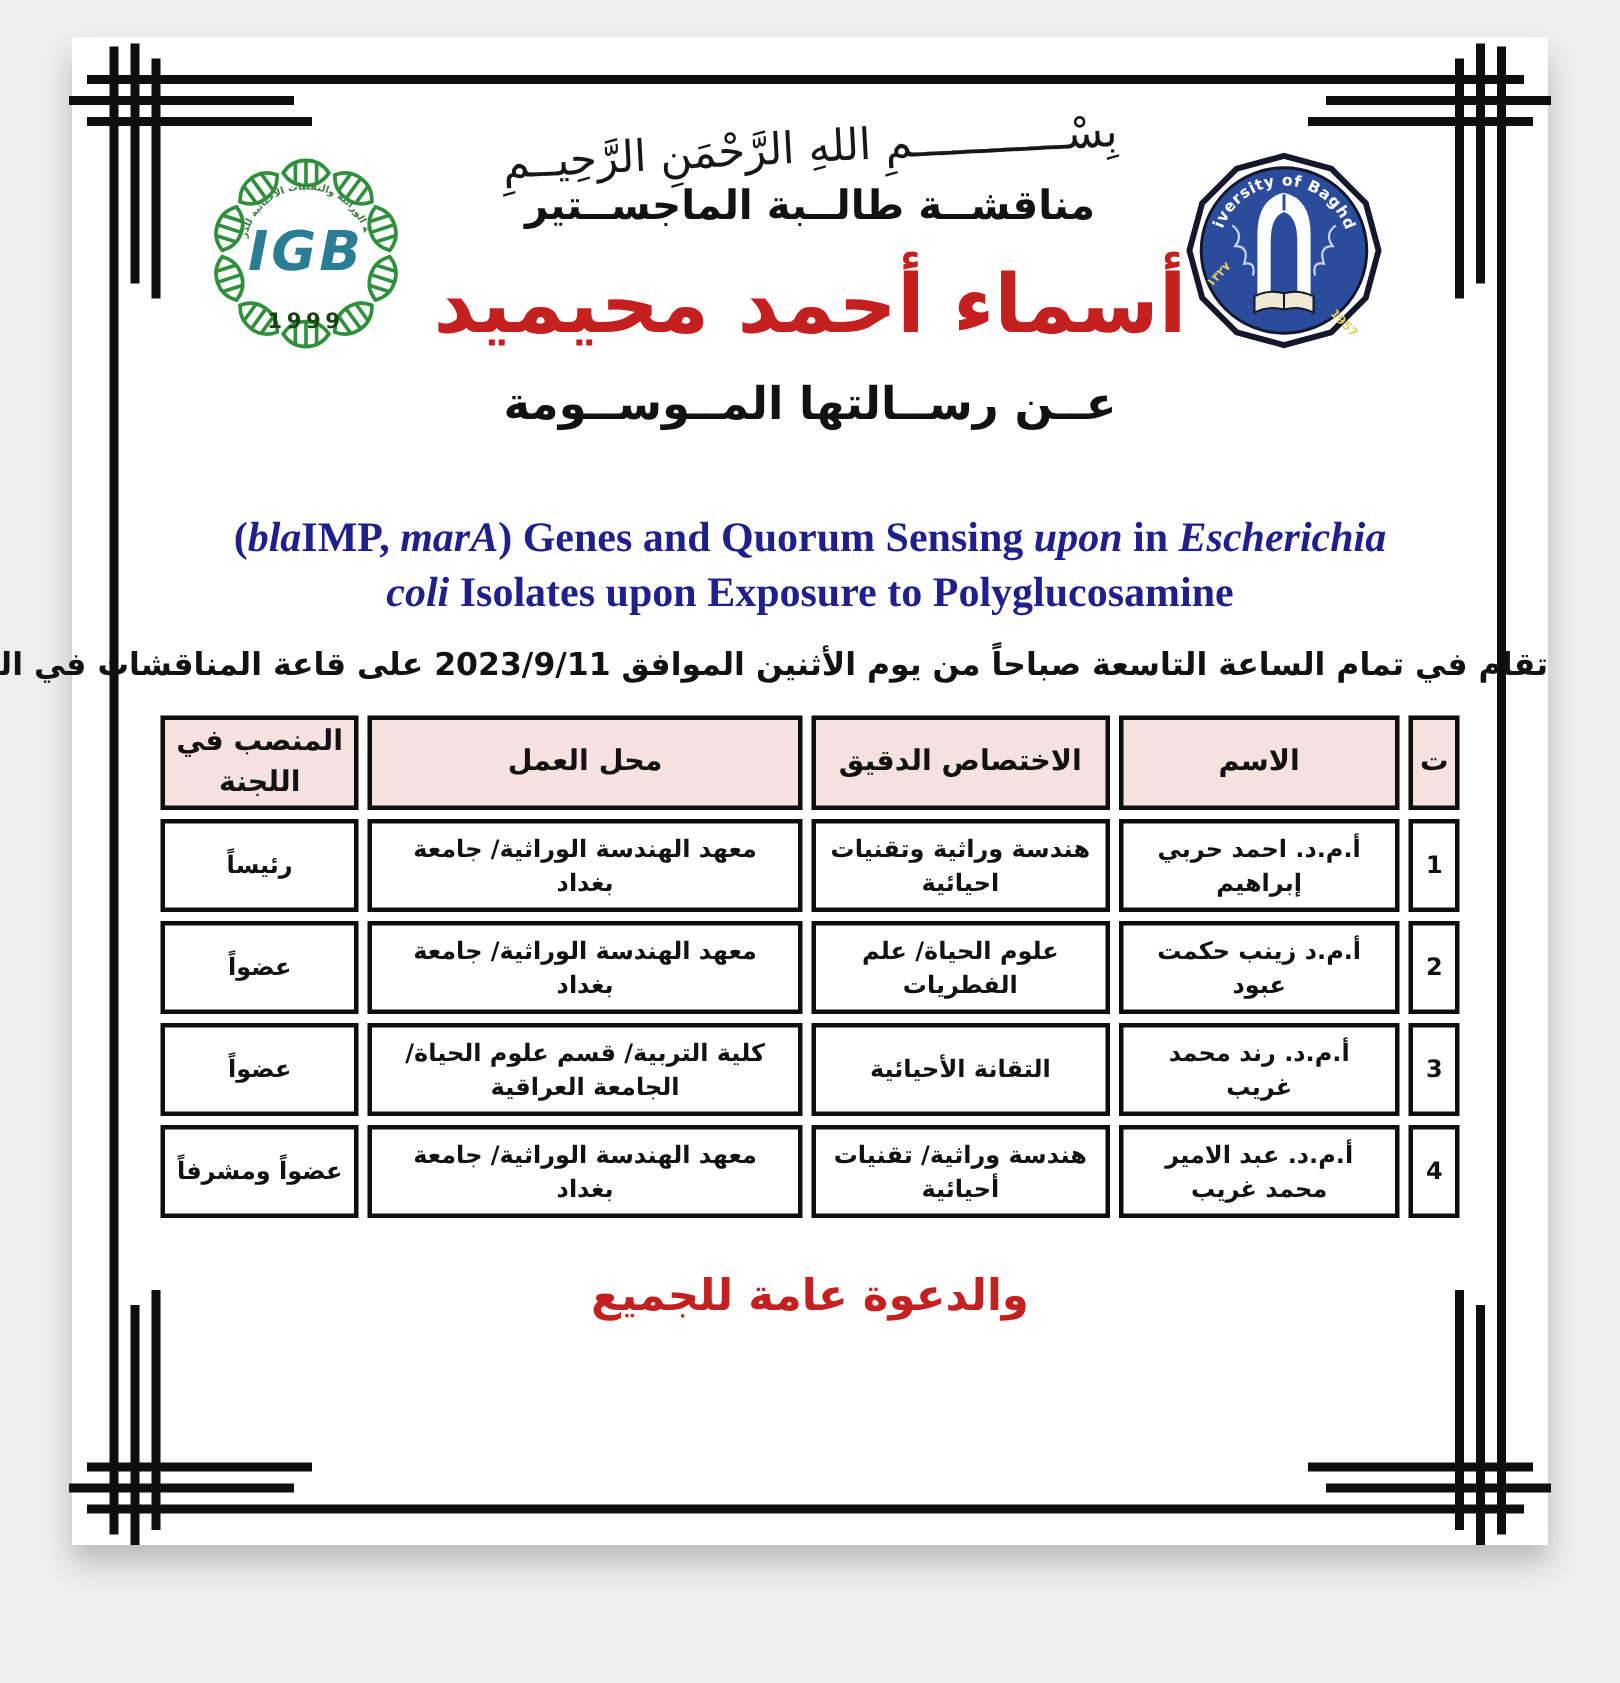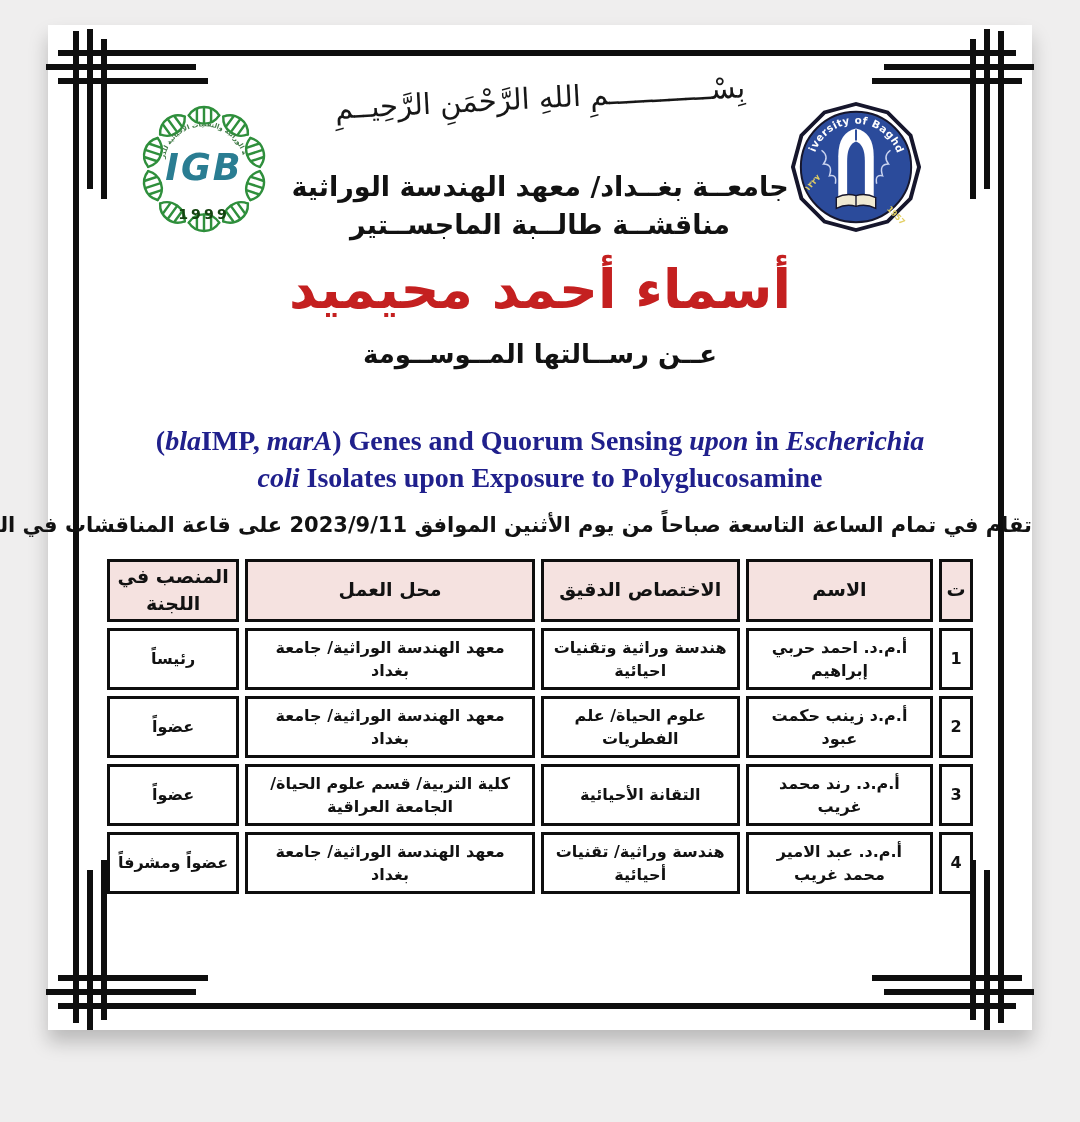--- a/index.html
+++ b/index.html
@@ -25,21 +25,21 @@
   .hbar,.vbar{position:absolute;background:var(--frame-black,#0e0e0e);}
   .hbar{height:6px;}
   .vbar{width:6px;}
   
   .content{position:relative;width:100%;height:100%;text-align:center;color:#121212;}
   .ar{direction:rtl;font-weight:bold;}
   .bismillah{margin:56px auto 0;font-size:29px;font-weight:normal;transform:rotate(-3deg);color:#171717;direction:rtl;}
   .org{margin-top:56px;font-size:27px;}
   .event{margin-top:7px;font-size:27px;}
   .student{margin-top:18px;font-size:54px;color:var(--accent-red,#c42020);}
-  .intro{margin-top:18px;font-size:26px;}
+  .intro{margin-top:18px;font-size:30px;}
   .title{
     margin:16px auto 0;max-width:935px;
     font-family:"Liberation Serif","DejaVu Serif",serif;
     font-weight:bold;font-size:28px;line-height:1.33;
     color:var(--title-navy,#20208c);
   }
   .schedule{margin-top:16px;font-size:21px;white-space:nowrap;}
   .heading{
     margin-top:22px;font-size:23px;
     text-decoration:underline;text-decoration-thickness:2.5px;text-underline-offset:7px;
@@ -150,21 +150,20 @@
     <line class="uob-split" x1="67" y1="29" x2="67" y2="40"></line>
     <path class="uob-arch" d="M 58,104 L 58,61 Q 58,44 67,41 Q 76,44 76,61 L 76,104 Z"></path>
     <path class="uob-book" d="M 47,98 Q 57,93 67,96 Q 77,93 87,98 L 87,109 Q 77,104 67,107 Q 57,104 47,109 Z"></path>
     <line x1="67" y1="96" x2="67" y2="107" stroke="#16162c" stroke-width="1.4"></line>
     <text class="uob-year" transform="translate(18,92) rotate(-46)">١٣٢٧</text>
     <text class="uob-year" transform="translate(98,110) rotate(46)">1957</text>
   </svg>
 
   <div class="content">
     <div class="bismillah">بِسْــــــــــــمِ اللهِ الرَّحْمَنِ الرَّحِيــمِ</div>
-    <div class="org ar">جامعــة بغــداد/ معهد الهندسة الوراثية</div>
     <div class="event ar">مناقشــة طالــبة الماجســتير</div>
     <div class="student ar">أسماء أحمد محيميد</div>
     <div class="intro ar">عــن رســالتها المــوســومة</div>
     <div class="title"><br><span>(</span><i>bla</i><span>IMP, </span><i>marA</i><span>) Genes and Quorum Sensing </span><i>upon</i><span> in </span><i>Escherichia</i><br><i>coli</i><span> Isolates upon Exposure to Polyglucosamine</span></div>
     <div class="schedule ar">تقام في تمام الساعة التاسعة صباحاً من يوم الأثنين الموافق 2023/9/11 على قاعة المناقشات في المعهد</div>
 
     <table class="committee">
       <colgroup>
         <col class="c-no">
           <col class="c-name">
@@ -206,14 +205,15 @@
           <tr>
             <td>4</td>
             <td>أ.م.د. عبد الامير محمد غريب</td>
             <td>هندسة وراثية/ تقنيات أحيائية</td>
             <td>معهد الهندسة الوراثية/ جامعة بغداد</td>
             <td>عضواً ومشرفاً</td>
           </tr>
         </tbody>
     </table>
 
+    <div class="invite ar">والدعوة عامة للجميع</div>
   </div>
 </div>
 
 </body></html>

